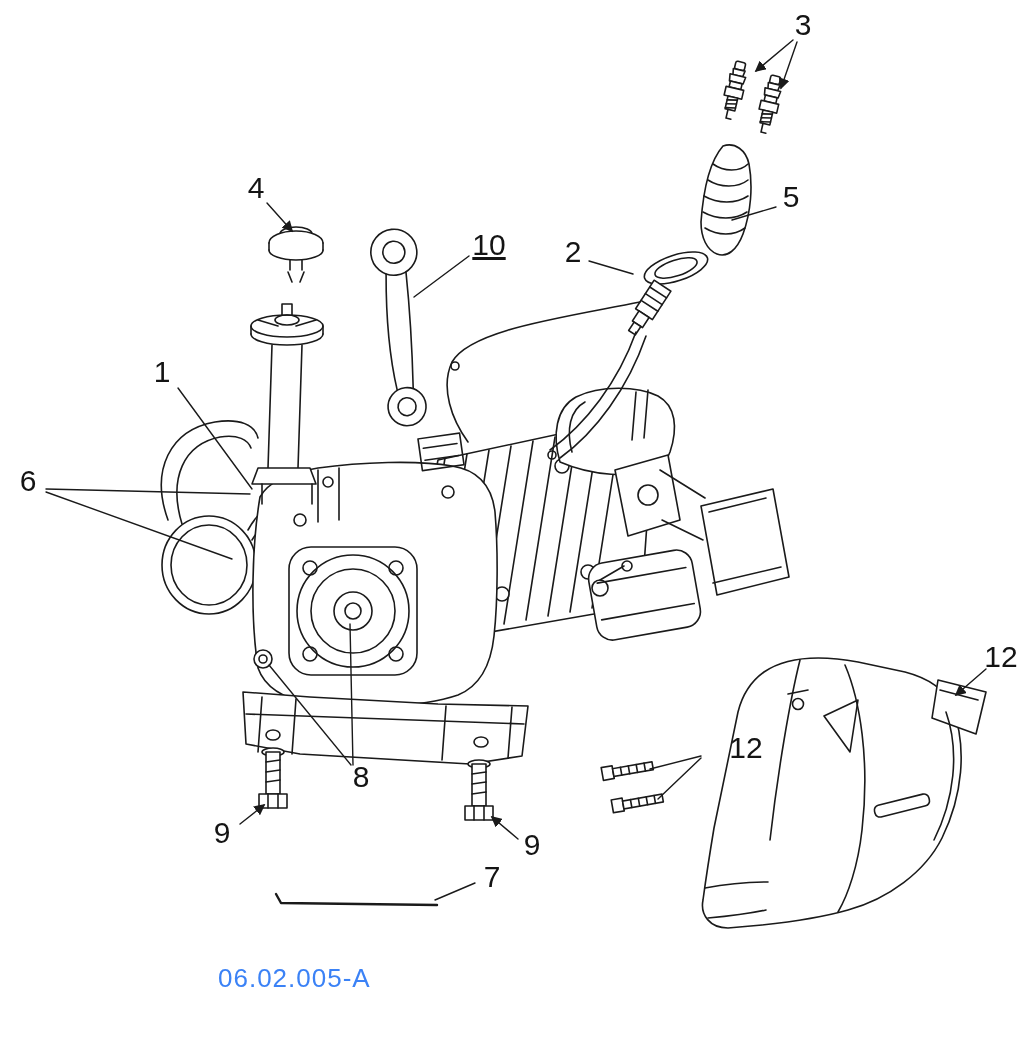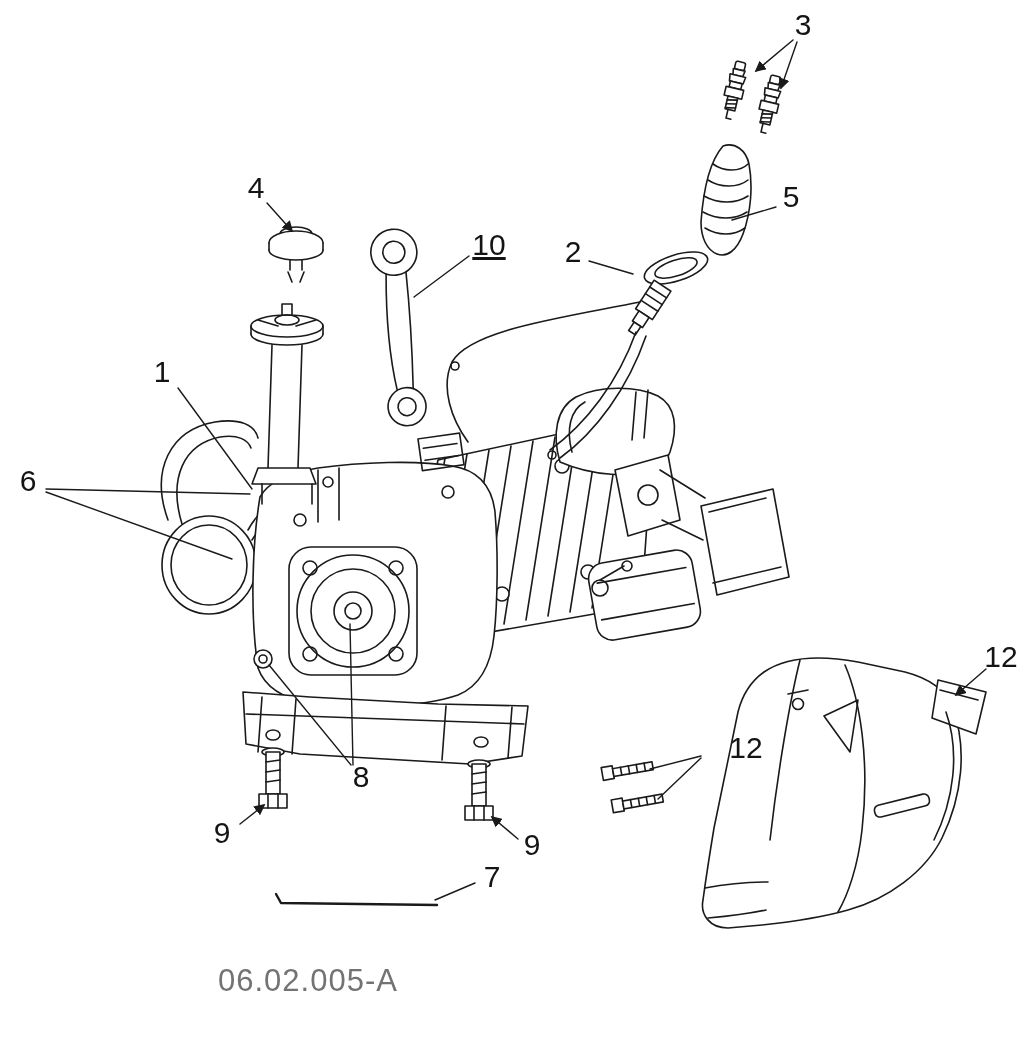--- a/index.html
+++ b/index.html
@@ -8,21 +8,21 @@
   .stage { position:relative; width:1035px; height:1048px; background:#ffffff; overflow:hidden; }
   .stage svg { position:absolute; left:0; top:0; }
   .callout-layer { position:absolute; left:0; top:0; width:100%; height:100%; }
   .callout {
     position:absolute; transform:translate(-50%,-50%);
     font-size:30px; line-height:1; color:#141414; font-weight:400;
     white-space:nowrap; user-select:none;
   }
   .drawing-number {
     position:absolute; left:218px; top:963px;
-    font-size:31px; color:#737373; letter-spacing:1px;
+    font-size:26px; color:#3b82f6; letter-spacing:1px;
   }
 </style>
 </head>
 <body>
 
 <div class="stage">
 
 <svg width="1035" height="1048" viewBox="0 0 1035 1048" xmlns="http://www.w3.org/2000/svg">
   <defs>
     <marker id="arrow" viewBox="0 0 10 10" refX="8.5" refY="5" markerWidth="8" markerHeight="8" orient="auto">

